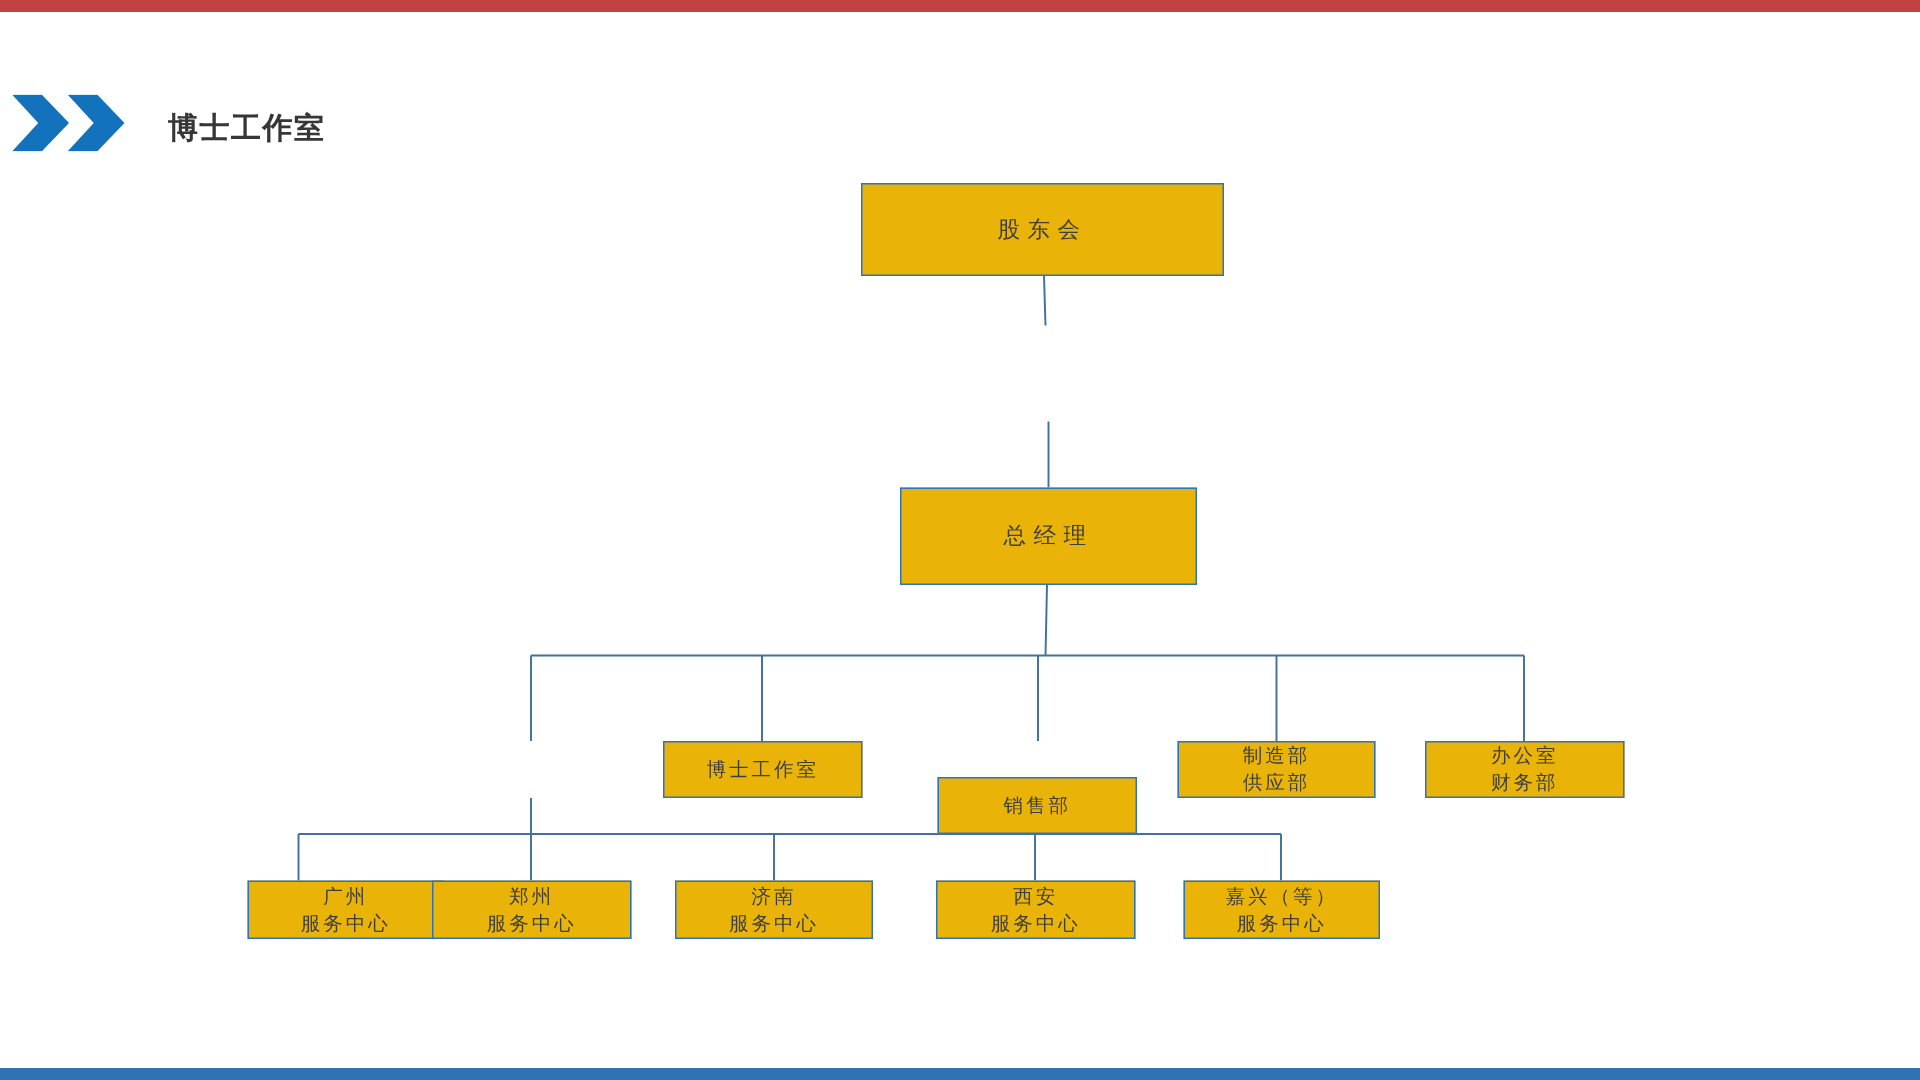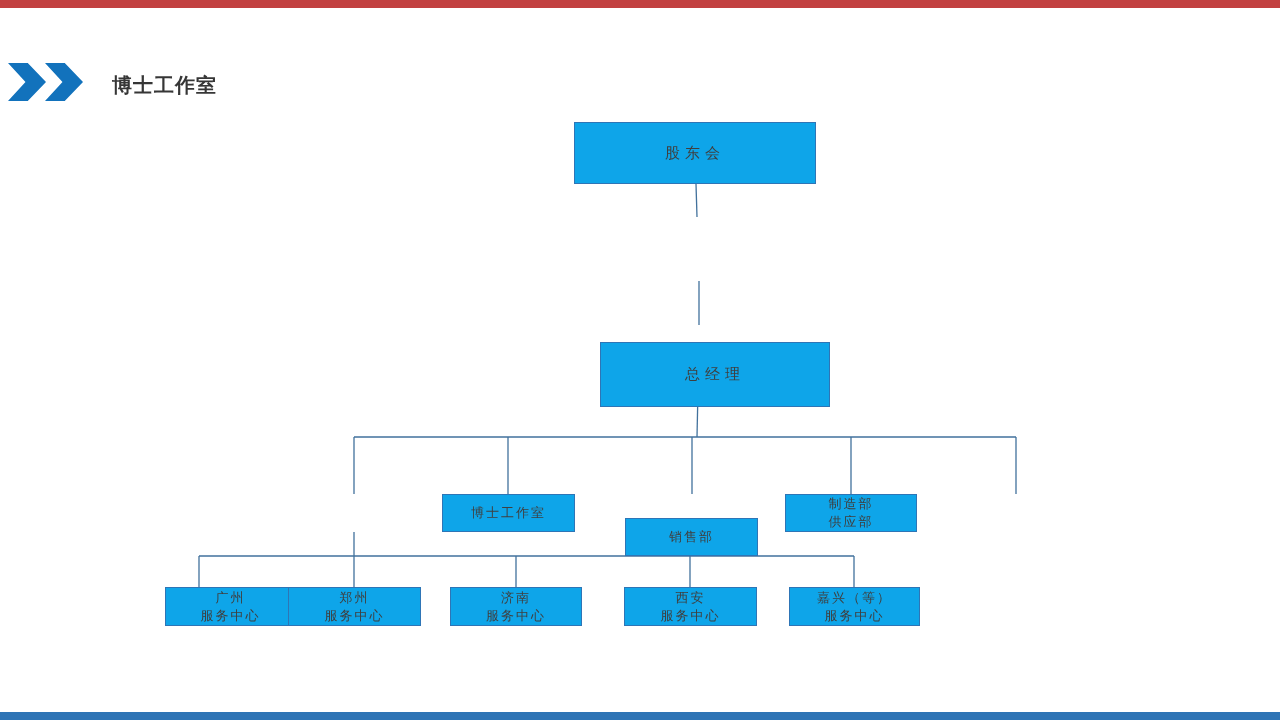--- a/index.html
+++ b/index.html
@@ -48,21 +48,21 @@
 
   .lines-layer {
     position: absolute;
     left: 0; top: 0;
     width: 1280px; height: 720px;
     pointer-events: none;
   }
 
   .node {
     position: absolute;
-    background: #0ea5e9;
+    background: #eab308;
     border: 1.5px solid #2E75B6;
     display: flex;
     flex-direction: column;
     align-items: center;
     justify-content: center;
     text-align: center;
     color: #3F3F3F;
   }
   .node-lg { font-size: 15px; letter-spacing: 5px; }
   .node-sm { font-size: 13px; letter-spacing: 2px; line-height: 18px; }
@@ -107,40 +107,44 @@
     <line x1="516" y1="556" x2="516" y2="587"></line>
     <line x1="690" y1="556" x2="690" y2="587"></line>
     <line x1="854" y1="556" x2="854" y2="587"></line>
   </svg>
 
   <div class="node node-lg" style="left:574px; top:122px; width:242px; height:62px;">
     <div class="node-line">股东会</div>
   </div>
 
 
-  <div class="node node-lg" style="left:600px; top:342px; width:230px; height:65px;">
+  <div class="node node-lg" style="left:600px; top:325px; width:198px; height:65px;">
     <div class="node-line">总经理</div>
   </div>
 
 
   <div class="node node-sm" style="left:442px; top:494px; width:133px; height:38px;">
     <div class="node-line">博士工作室</div>
 
   </div>
 
   <div class="node node-sm" style="left:625px; top:494px; width:133px; height:38px;margin-top:24px;">
     <div class="node-line">销售部</div>
 
   </div>
 
   <div class="node node-sm" style="left:785px; top:494px; width:132px; height:38px;">
     <div class="node-line">制造部</div>
     <div class="node-line">供应部</div>
   </div>
 
+  <div class="node node-sm" style="left:950px; top:494px; width:133px; height:38px;">
+    <div class="node-line">办公室</div>
+    <div class="node-line">财务部</div>
+  </div>
 
   <div class="node node-sm" style="left:133px; top:587px; width:131px; height:39px;margin-left:32px;">
     <div class="node-line">广州</div>
     <div class="node-line">服务中心</div>
   </div>
 
   <div class="node node-sm" style="left:288px; top:587px; width:133px; height:39px;">
     <div class="node-line">郑州</div>
     <div class="node-line">服务中心</div>
   </div>

